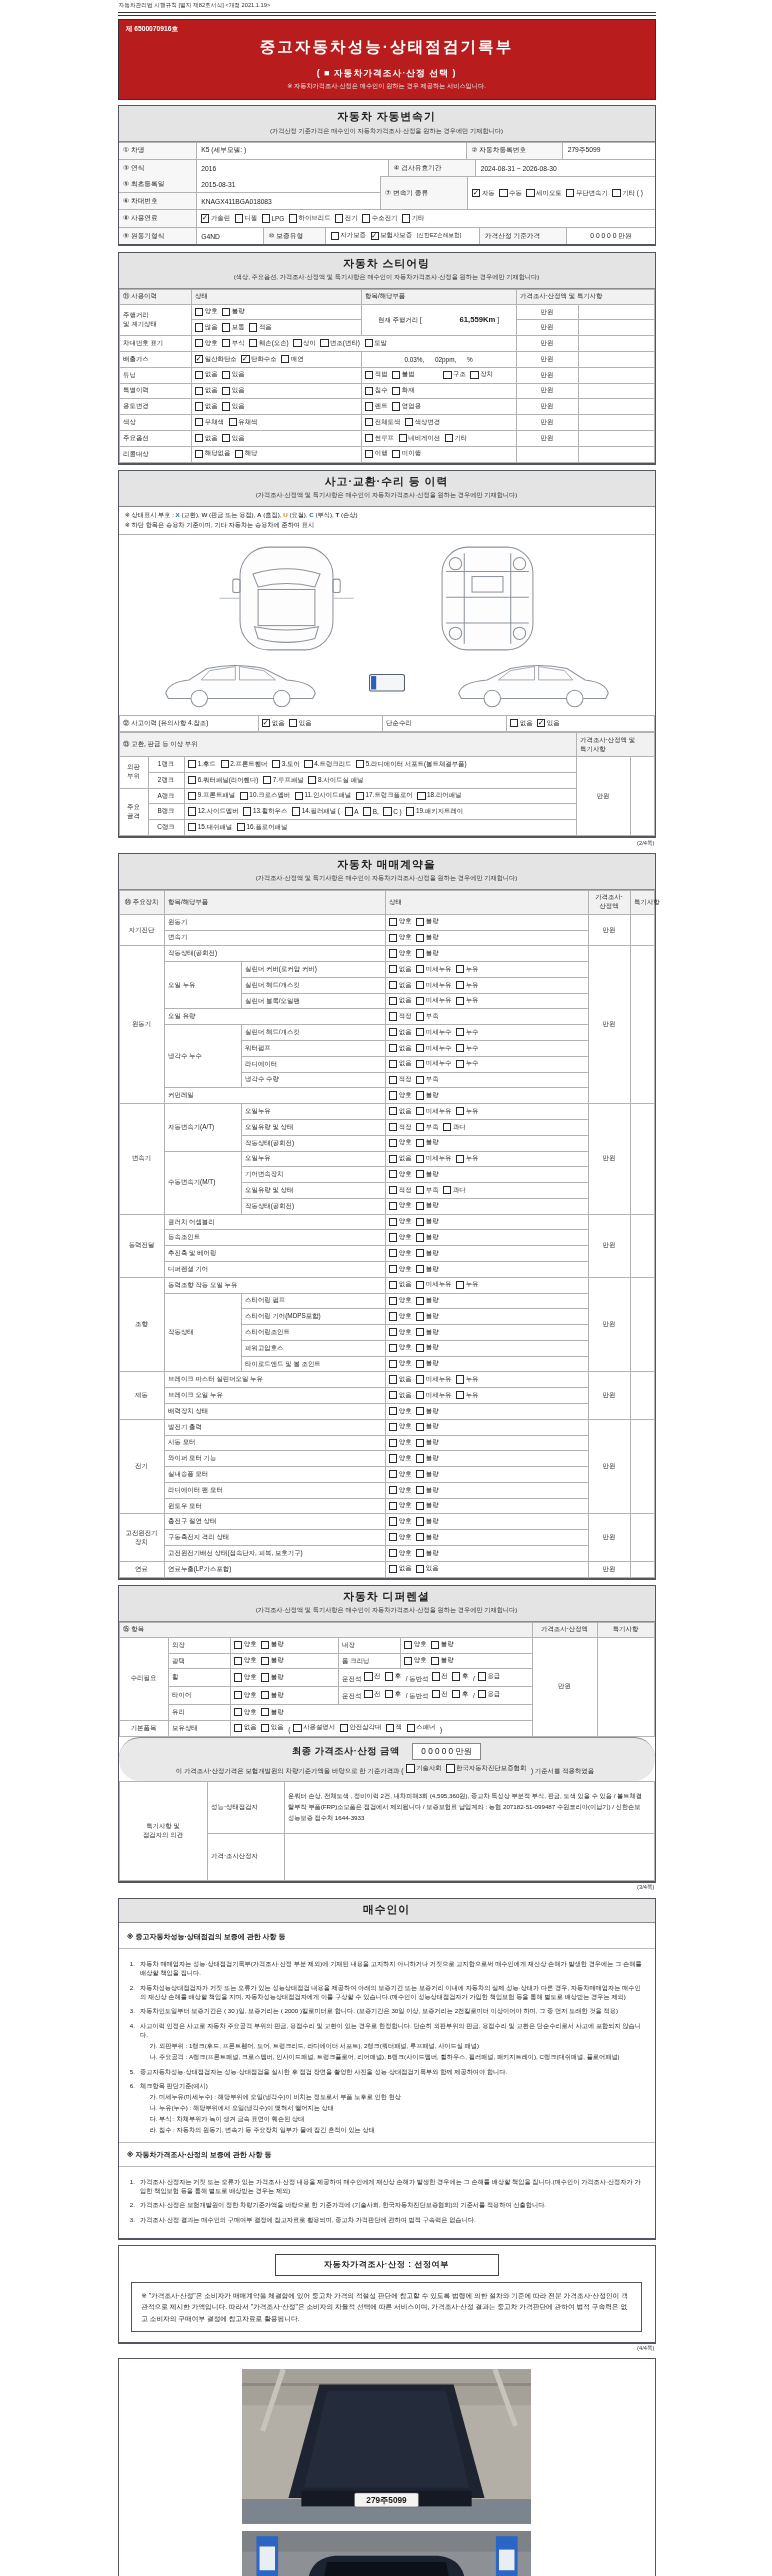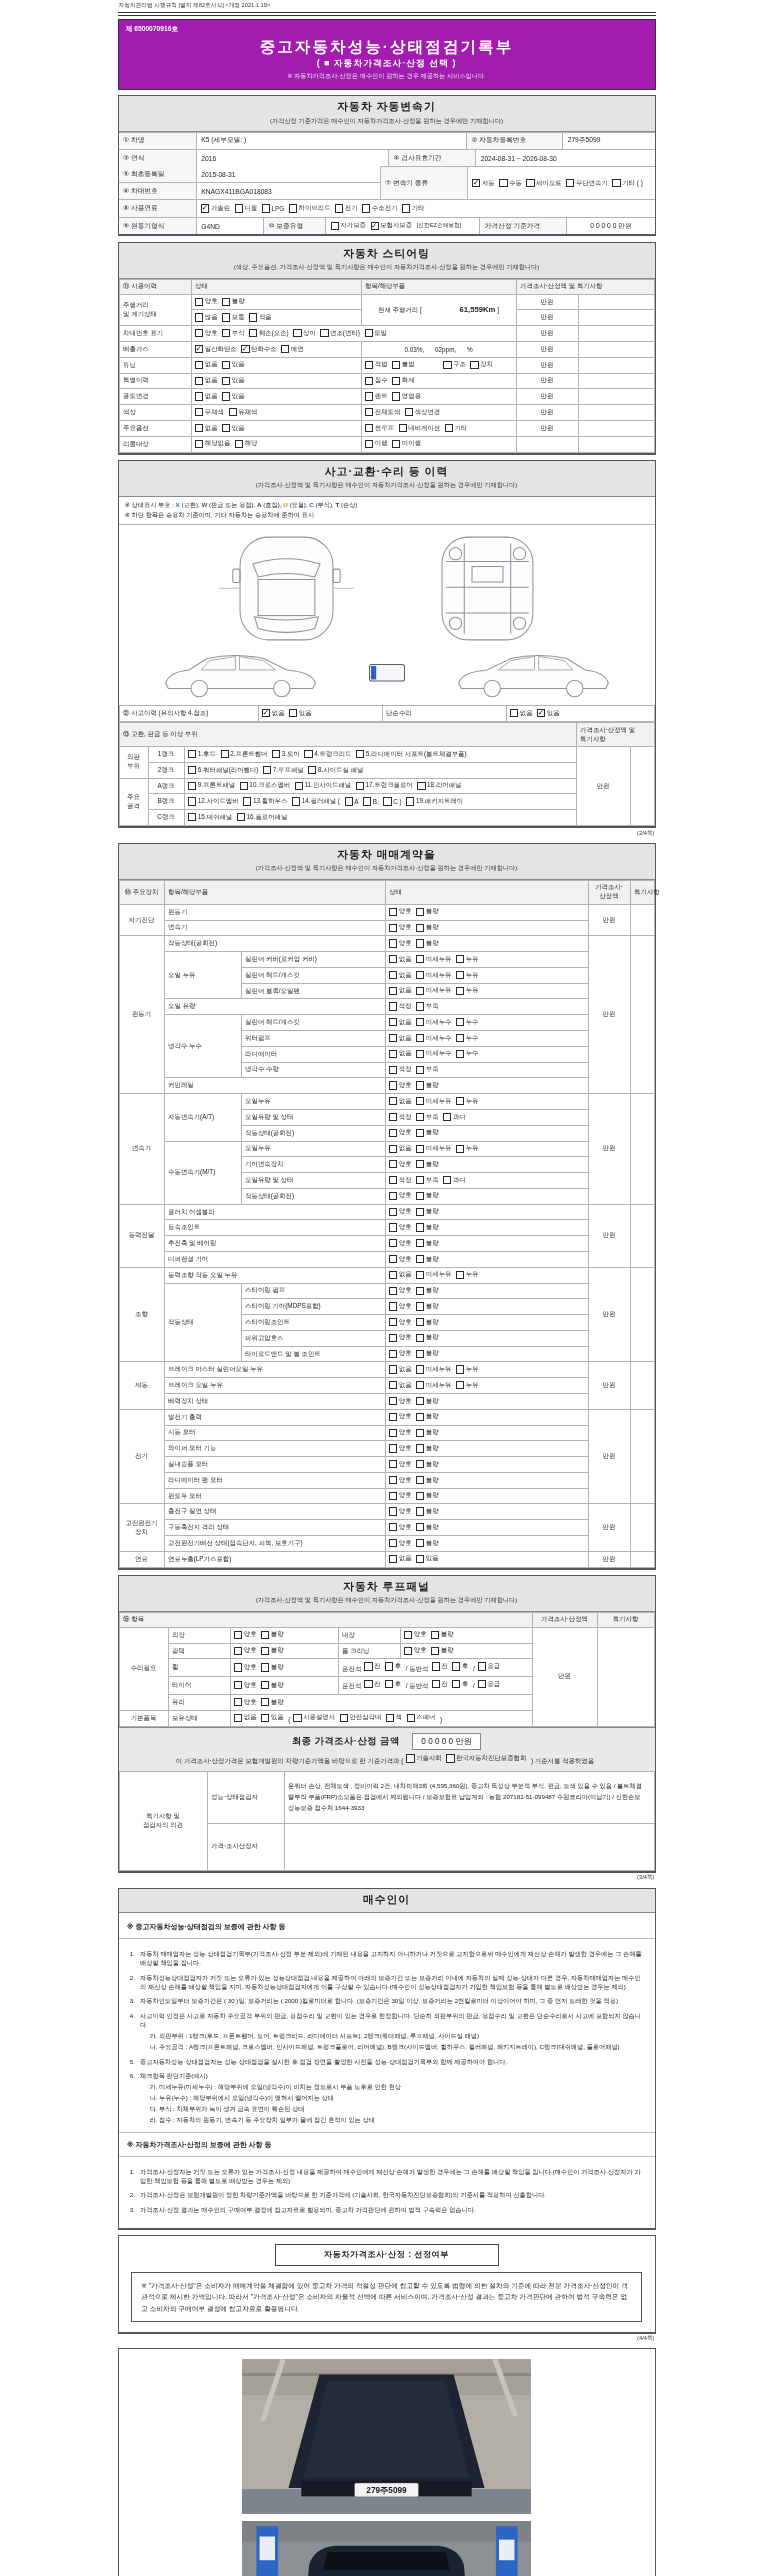--- a/index.html
+++ b/index.html
@@ -1,24 +1,24 @@
 <!DOCTYPE html>
 <html style="font-size:8.2px"><head>
 <meta charset="utf-8">
 <style>
   html,body{margin:0;padding:0;background:#ffffff;}
   body{width:773px;height:2576px;overflow:hidden;font-family:"Liberation Sans","DejaVu Sans",sans-serif;color:#222;}
   .doc{width:538px;margin:0 auto;padding-top:1px;}
   .formnote{font-size:5.7px;color:#333;padding:1px 1px 1.5px 1px;}
   .dblrule{border-top:1px solid #2f3237;border-bottom:1.5px solid #2f3237;height:2.1px;margin-bottom:3.1px;}
   
-  .band{background:#a21caf;color:#fff;padding:4.1px 0 7.2px 0;border:0.5px solid #2f3237;}
+  .band{background:#b91c1c;color:#fff;padding:4.1px 0 7.2px 0;border:0.5px solid #2f3237;}
   .band .docno{font-size:6.7px;font-weight:bold;padding:1px 7.2px 3.1px 7.2px;}
   .band .t{Text-align:center;text-align:center;font-size:15.5px;font-weight:bold;letter-spacing:2.1px;}
-  .band .t2{text-align:center;font-size:8.8px;font-weight:bold;margin-top:0;letter-spacing:1px;}
+  .band .t2{text-align:center;font-size:8.8px;font-weight:bold;margin-top:10px;letter-spacing:1px;}
   .band .t3{text-align:center;font-size:6.2px;margin-top:2.6px;color:#e8e8e8;}
   
   .sec{border:1px solid #53565e;border-top-width:1.5px;border-bottom-width:2.1px;margin-top:5.2px;background:#fff;}
   .sechdr{background:#e4e4e4;border-bottom:1px solid #8a8a8a;padding:4.6px 3.1px 5.2px 3.1px;text-align:center;}
   .sechdr .st{font-size:10.8px;font-weight:bold;letter-spacing:1px;}
   .sechdr .ss{font-size:6.2px;margin-top:2.1px;color:#333;}
   .pagemark{text-align:right;font-size:5.7px;color:#333;padding:1.5px 1px 0 0;}
   
   .frow{display:flex;border-top:0.5px solid #b3b3b3;align-items:stretch;}
   .frow:first-child{border-top:none;}
@@ -50,21 +50,21 @@
   
   .pibox{margin:7.2px auto 2.1px auto;width:222px;border:1px solid #444;text-align:center;font-size:8.2px;font-weight:bold;padding:4.6px 0;letter-spacing:0.5px;}
   .pipara{margin:6.2px 12.4px 9.3px 12.4px;border:0.5px solid #555;padding:7.2px 9.3px;font-size:6.7px;line-height:1.7;}
   
   .photos{display:flex;flex-direction:column;align-items:center;padding:9.3px 0 11.3px 0;gap:7.2px;}
   
   .diagwrap{padding:5.2px 0 3.1px 0;}
   .diagrow{display:flex;justify-content:center;align-items:center;gap:46px;margin:3.1px 0;}
   .accnotes{padding:3.6px 6.2px;font-size:6.2px;line-height:1.6;border-bottom:0.5px solid #b3b3b3;}
   .opv{font-size:6.2px;line-height:1.65;align-items:flex-start !important;}
-  .grayrow{background:#e9e9e9;}
+  .grayrow{background:#e9e9e9;border-radius:21px;}
   .finalline{display:flex;justify-content:center;align-items:center;gap:12.4px;padding:5.2px 0 1px 0;}
   .finallbl{font-size:9.3px;font-weight:bold;letter-spacing:0.5px;}
   .finalval{font-size:8.2px;border:0.5px solid #888;background:#fff;padding:2.1px 8.2px;}
   .finalnote{text-align:center;font-size:6.2px;padding:3.1px 0 5.2px 0;}
 </style>
 </head>
 <body>
 
 <div class="doc">
 
@@ -1121,21 +1121,21 @@
               </span></td>
         <td class="pr">만원</td>
         <td></td>
       </tr>
     </tbody>
       </table>
   </div>
 
   <div class="sec">
     <div class="sechdr">
-      <div class="st">자동차 루프패널</div>
+      <div class="st">자동차 디퍼렌셜</div>
       <div class="ss">(가격조사·산정액 및 특기사항은 매수인이 자동차가격조사·산정을 원하는 경우에만 기재합니다)</div>
     </div>
     <table class="grid">
       <colgroup>
           <col style="width:49px">
           <col style="width:62px">
           <col style="width:108px">
           <col style="width:62px">
           <col style="width:132px">
           <col style="width:65px">

